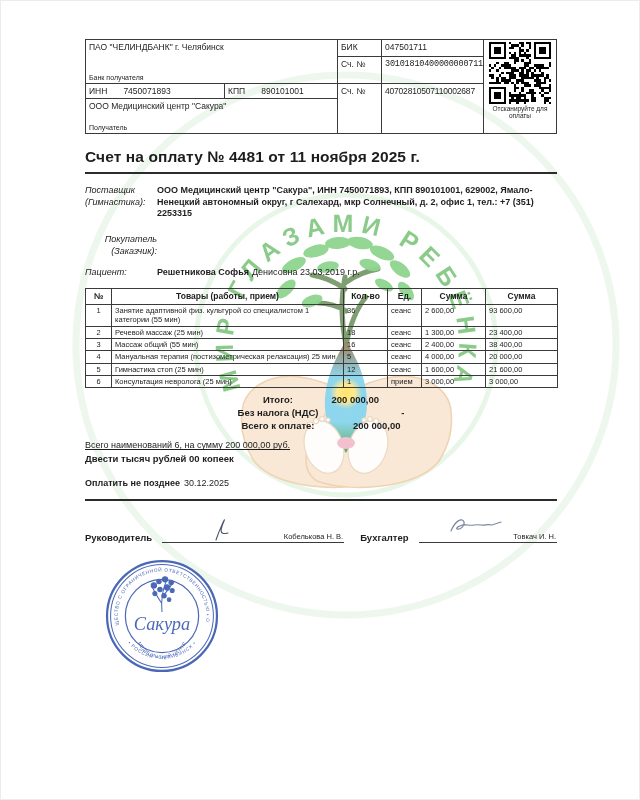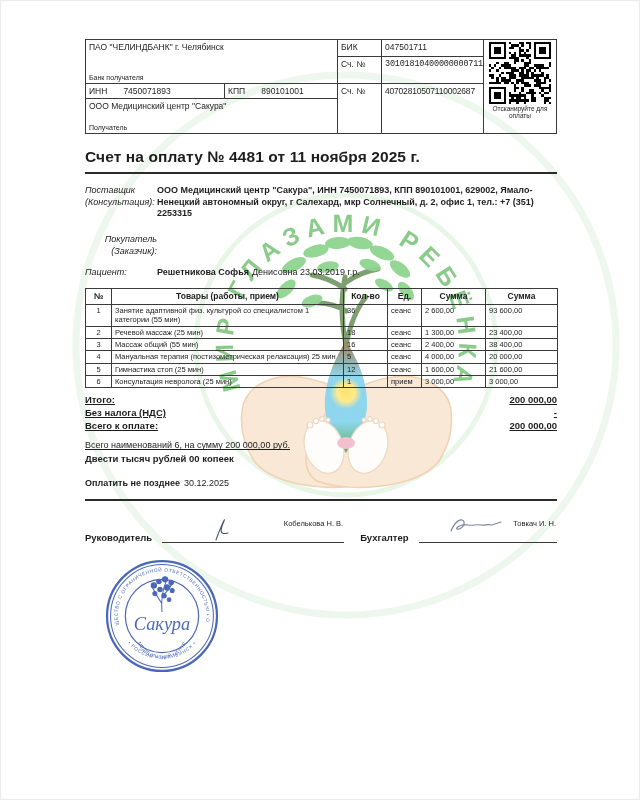--- a/index.html
+++ b/index.html
@@ -48,37 +48,37 @@
 
   
   .items { border-collapse:collapse; width:472px; margin-top:9px; table-layout:fixed; font-size:7.5px; }
   .items th, .items td { border:1px solid #3a3a3a; padding:1px 3px; vertical-align:top; line-height:1.25; }
   .items th { font-size:8.5px; font-weight:bold; text-align:center; padding:2px 1px; }
   .ta-c { text-align:center; } .ta-r { white-space:nowrap; }
   .nowrap { white-space:nowrap; }
 
   
   .totals { margin-top:6px; font-size:9.5px; font-weight:bold; }
-  .totals-row { display:flex; justify-content:space-between; margin-top:2px;text-decoration:underline; }
+  .totals-row { display:flex; justify-content:center; margin-top:2px; }
   .totals-value { width:86px; text-align:right; white-space:nowrap; }
 
   .items-count-line { margin-top:9px; font-size:9px;text-decoration:underline; }
   .amount-words { margin-top:3px; font-size:9.5px; font-weight:bold; }
   .pay-line { margin-top:14px; font-size:9px; }
   .pay-label { font-weight:bold; margin-right:4px; }
   .bottom-rule { border:0; border-top:2px solid #2b2b2b; margin-top:11px; }
 
   
   .sign-row { display:flex; align-items:flex-end; margin-top:25px; font-size:9.5px; }
   .sign-label { font-weight:bold; white-space:nowrap; }
   .sig-area { position:relative; border-bottom:1px solid #3a3a3a; height:17px; }
   .sig-area.dir { width:182px; margin-left:10px; }
   .sig-area.acc { width:128px; margin-left:10px; flex:1; }
   .acc-label { margin-left:16px; }
-  .sig-name { position:absolute; right:1px; bottom:14px; font-size:7.5px; white-space:nowrap; }
+  .sig-name { position:absolute; right:1px; bottom:1px; font-size:7.5px; white-space:nowrap; }
   .scribble { position:absolute; }
 
   .stamp-wrap { margin:16px 0 0 20px; width:114px; }
 </style>
 </head>
 <body style="--stamp-color: #3353ae; --wm-color: #69bd69;">
 
 <div class="page">
 
   <svg class="watermark" width="245" height="300" viewBox="0 0 245 300">
@@ -407,21 +407,21 @@
         <div class="qr-caption">Отсканируйте для оплаты</div>
       </div>
     </div>
 
     <div class="doc-title">Счет на оплату № 4481 от 11 ноября 2025 г.</div>
     <hr class="title-rule">
 
     <div class="info-row">
       <div class="info-label">
         <div>Поставщик</div>
-        <div>(Консультация):</div>
+        <div>(Гимнастика):</div>
       </div>
       <div class="info-value">ООО Медицинский центр "Сакура", ИНН 7450071893, КПП 890101001, 629002, Ямало-Ненецкий автономный округ, г Салехард, мкр Солнечный, д. 2, офис 1, тел.: +7 (351) 2253315</div>
     </div>
 
     <div class="info-row" style="margin-top:14px;text-align:right;">
       <div class="info-label">
         <div>Покупатель</div>
         <div>(Заказчик):</div>
       </div>
       <div class="info-value"></div>

